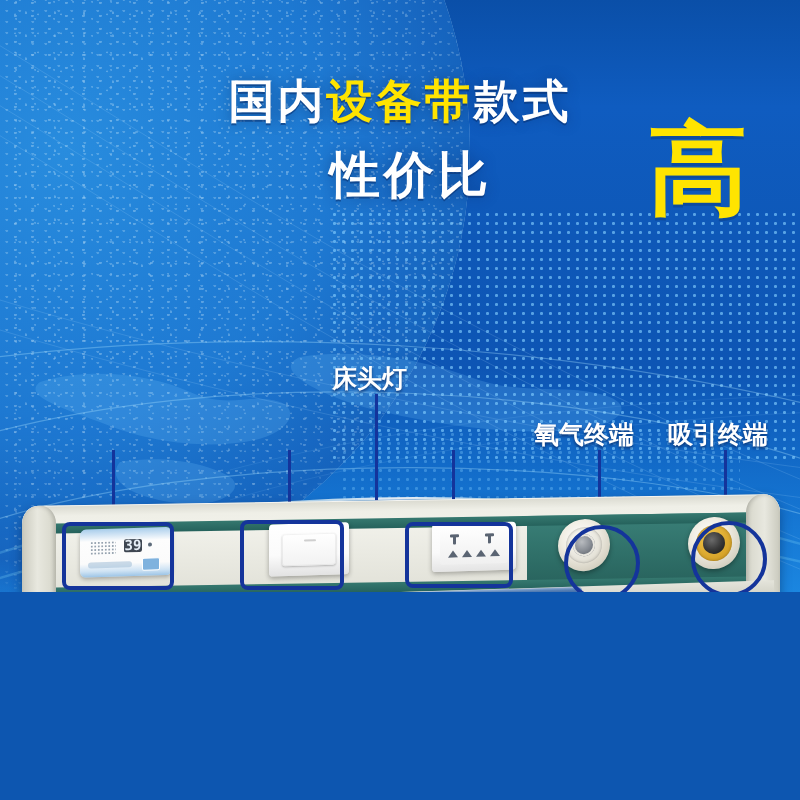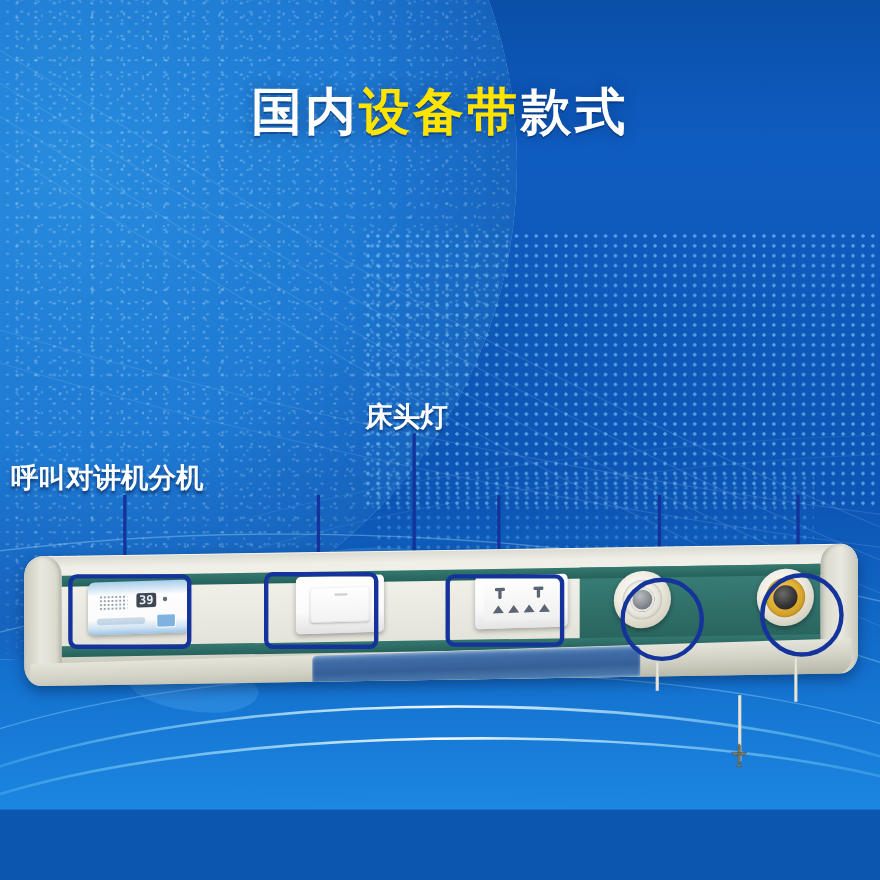--- a/index.html
+++ b/index.html
@@ -1,21 +1,21 @@
 <!DOCTYPE html>
 <html><head>
 <meta charset="utf-8">
 <style>
   html,body{margin:0;padding:0;}
   body{
     width:800px;height:800px;overflow:hidden;
     font-family:"DejaVu Sans","Liberation Sans",sans-serif;
     background:#0d56b0;
   }
-  #stage{position:relative;width:800px;height:736px;overflow:hidden;
+  #stage{position:relative;width:800px;height:592px;overflow:hidden;
          background:linear-gradient(180deg,#0a4fa8 0%,#0f5cc0 18%,#0e58b8 40%,#0d55b4 62%,#1472cf 84%,#1b86e0 100%);}
 
   
   .bg-layer{position:absolute;pointer-events:none;}
 
   
   .planet{
     left:-430px;top:-300px;width:900px;height:900px;border-radius:50%;
     background:
       radial-gradient(circle at 78% 62%, rgba(255,255,255,0.0) 52%, rgba(160,225,255,0.55) 60%, rgba(255,255,255,0.95) 64%, rgba(120,200,255,0.45) 68%, rgba(20,90,180,0.0) 74%),
@@ -139,21 +139,21 @@
   .intercom{
     position:absolute;left:58px;top:24px;width:92px;height:48px;border-radius:6px;
     background:linear-gradient(180deg,#a8cdeb 0%,#cfe3f4 12%,#fdfdfd 26%,#fbfbfb 72%,#cfe3f4 88%,#9cc4e6 100%);
     box-shadow:0 2px 4px rgba(0,0,0,.28);
     transform:skewY(-0.9deg);
   }
   .ic-speaker{position:absolute;left:10px;top:12px;width:26px;height:14px;border-radius:3px;
     background-image:radial-gradient(circle, rgba(90,110,130,.75) .8px, rgba(0,0,0,0) 1.1px);
     background-size:3.5px 3.5px;opacity:.85;}
   .ic-screen{position:absolute;left:44px;top:11px;width:18px;height:13px;border-radius:2px;
-    background:#3f4752;color:#e6eef6;font-size:11px;line-height:13px;text-align:center;font-weight:bold;
+    background:#3f4752;color:#e6eef6;font-size:14px;line-height:13px;text-align:center;font-weight:bold;
     font-family:"DejaVu Sans Mono","Liberation Mono",monospace;}
   .ic-led{position:absolute;left:68px;top:15px;width:4px;height:4px;border-radius:50%;background:#5d6b7a;}
   .ic-slot{position:absolute;left:8px;top:33px;width:44px;height:6px;border-radius:3px;background:rgba(160,190,215,.55);}
   .ic-btn{position:absolute;left:62px;top:30px;width:16px;height:11px;border-radius:2px;background:#7fb2de;border:1px solid #ffffff;}
 
   .switch{
     position:absolute;left:247px;top:22px;width:80px;height:52px;border-radius:4px;
     background:linear-gradient(180deg,#ffffff 0%,#fbfbfb 60%,#e2e2e2 100%);
     box-shadow:0 2px 5px rgba(0,0,0,.32);
     transform:skewY(-0.9deg);
@@ -253,24 +253,29 @@
       <path d="M-40,210 C200,120 640,130 840,205"></path>
       <path d="M-40,120 C220,40 600,60 840,150"></path>
       <path d="M-40,40 C240,0 560,20 840,90"></path>
     </g>
   </svg>
 
   <div class="headline">
     <div class="hl-1">
       <span>国内</span><span class="yellow">设备带</span><span>款式</span>
     </div>
+    <div class="hl-2-wrap">
+      <div class="hl-2">性价比</div>
+      <div class="hl-big">高</div>
+    </div>
   </div>
 
-  <div class="callout" style="left:10px;top:418px;">呼叫对讲机分机</div>
   <div class="callout" style="left:332px;top:362px;">床头灯</div>
+  <div class="callout" style="left:534px;top:418px;">氧气终端</div>
+  <div class="callout" style="left:668px;top:418px;">吸引终端</div>
 
   <div class="leader" style="left:112px;top:450px;height:78px;"></div>
   <div class="leader" style="left:288px;top:450px;height:78px;"></div>
   <div class="leader" style="left:375px;top:394px;height:212px;"></div>
   <div class="leader" style="left:452px;top:450px;height:78px;"></div>
   <div class="leader" style="left:598px;top:450px;height:76px;"></div>
   <div class="leader" style="left:724px;top:450px;height:74px;"></div>
 
   <div id="panel">
     <div class="panel-body">

